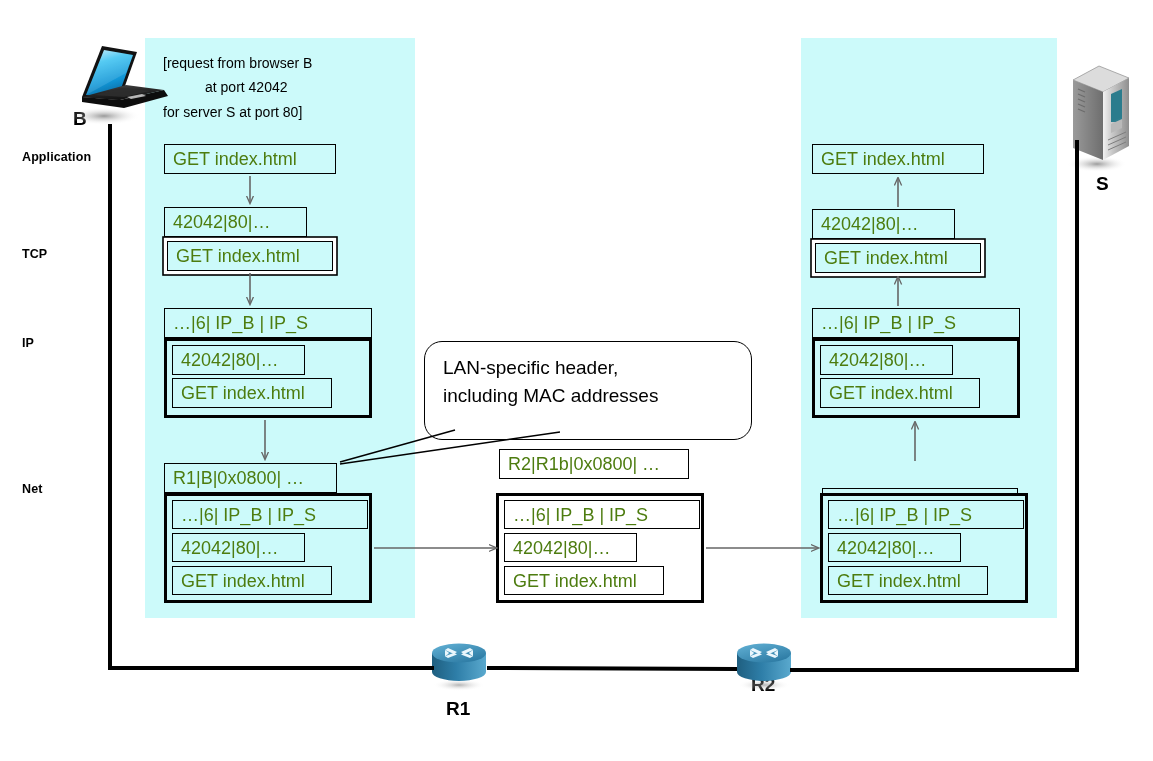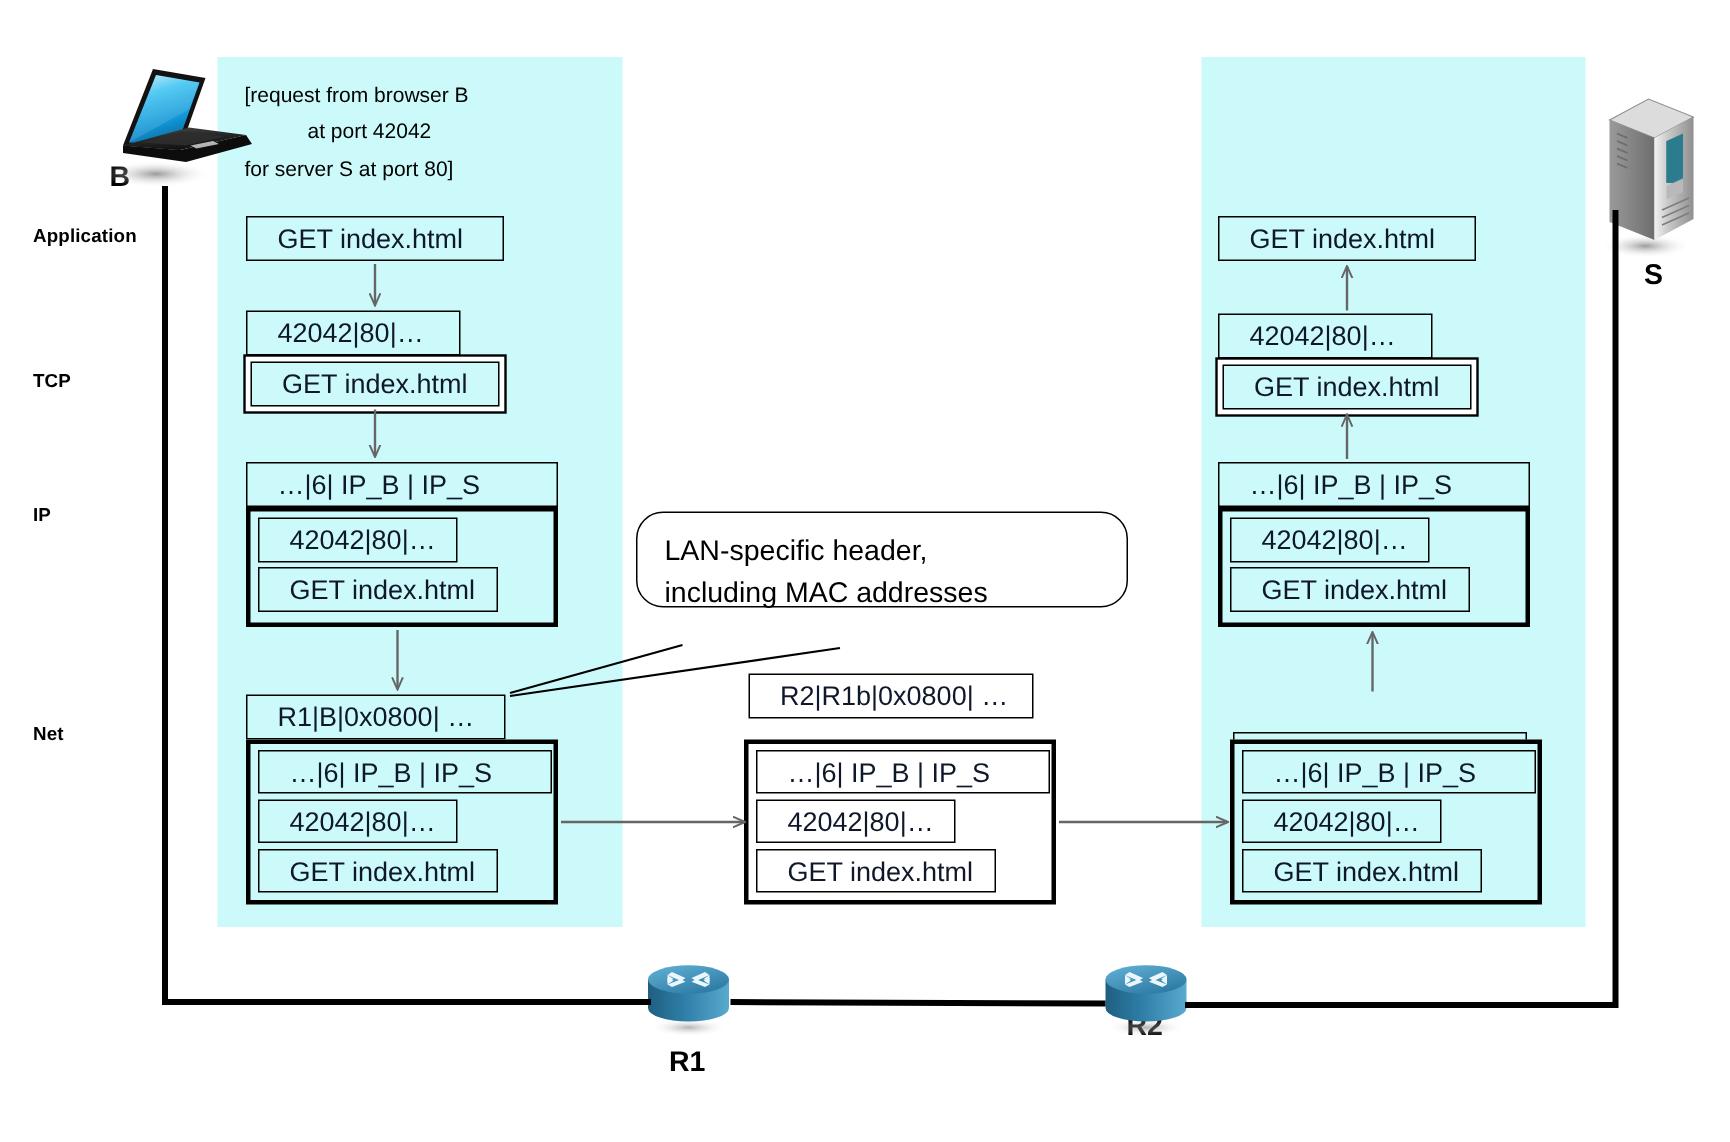--- a/index.html
+++ b/index.html
@@ -43,25 +43,25 @@
     color:#000;
     line-height:24.5px;
     white-space:nowrap;
   }
   
   .pkt{
     position:absolute;
     box-sizing:border-box;
     border:1.6px solid #000;
     font-size:18px;
-    color:#0f172a;
+    color:#4d7c0f;
     line-height:1;
     display:flex;
     align-items:center;
-    padding-left:20px;
+    padding-left:8px;
     white-space:nowrap;
     background:transparent;
   }
   .pkt.doubled{
     box-shadow:0 0 0 3.2px #fff, 0 0 0 4.8px #000;
   }
   .pkt.oncyan{background:#CCFAFA;}
   .pkt.onwhite{background:#ffffff;}
   .wrap{
     position:absolute;
@@ -143,21 +143,21 @@
   <div class="wrap oncyan" style="left:812px;top:338px;width:208px;height:80px;"></div>
   <div class="pkt oncyan" style="left:820px;top:345px;width:133px;height:30px;">42042|80|…</div>
   <div class="pkt oncyan" style="left:820px;top:378px;width:160px;height:30px;">GET index.html</div>
 
   <div class="pkt oncyan" style="left:822px;top:488px;width:196px;height:30px;text-decoration:underline;">S|R2b|0x0800|  …</div>
   <div class="wrap oncyan" style="left:820px;top:493px;width:208px;height:110px;"></div>
   <div class="pkt oncyan" style="left:828px;top:500px;width:196px;height:29px;">…|6| IP_B | IP_S</div>
   <div class="pkt oncyan" style="left:828px;top:533px;width:133px;height:29px;">42042|80|…</div>
   <div class="pkt oncyan" style="left:828px;top:566px;width:160px;height:29px;">GET index.html</div>
 
-  <div id="callout" style="left:424px;top:341px;width:328px;height:64px;">
+  <div id="callout" style="left:424px;top:341px;width:328px;height:99px;">
     <div>LAN-specific header,</div>
     <div>including MAC addresses</div>
   </div>
 
   <div class="node-caption" style="left:73px;top:108px;">B</div>
   <div class="node-caption" style="left:1096px;top:173px;">S</div>
   <div class="node-caption" style="left:446px;top:698px;">R1</div>
   <div class="node-caption" style="left:751px;top:674px;">R2</div>
 
   <div class="device" style="left:64px;top:40px;width:110px;height:90px;">

